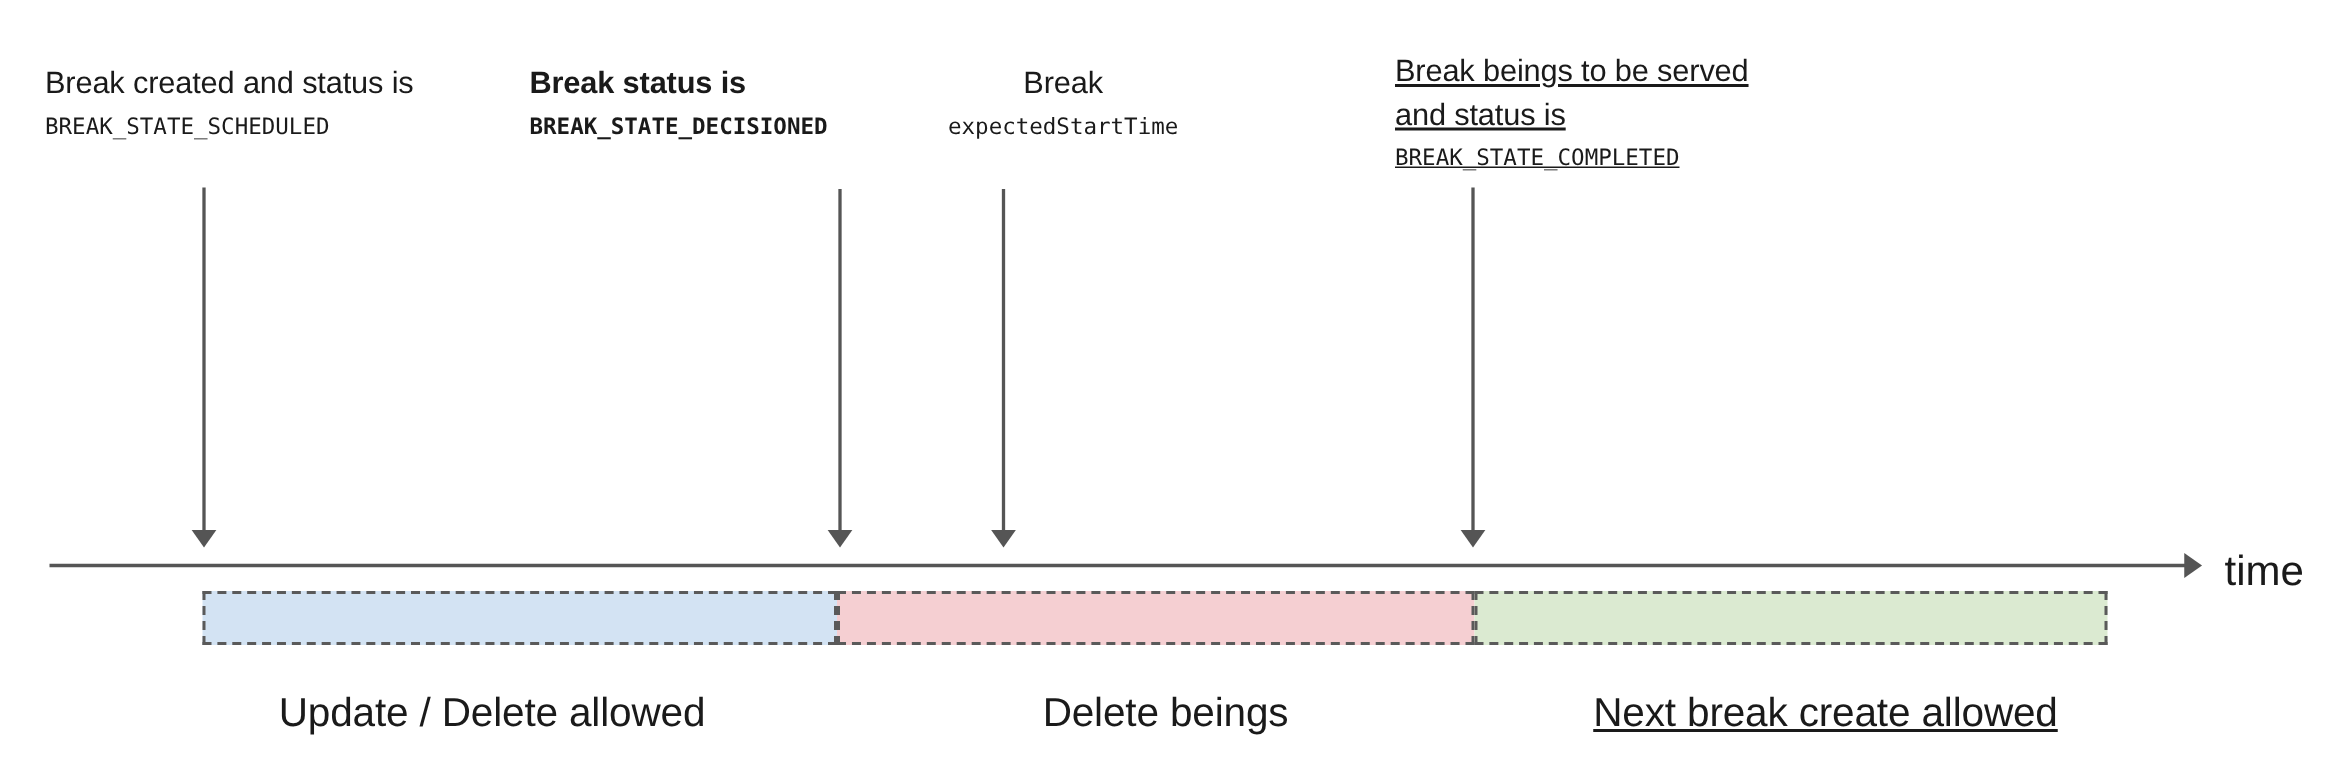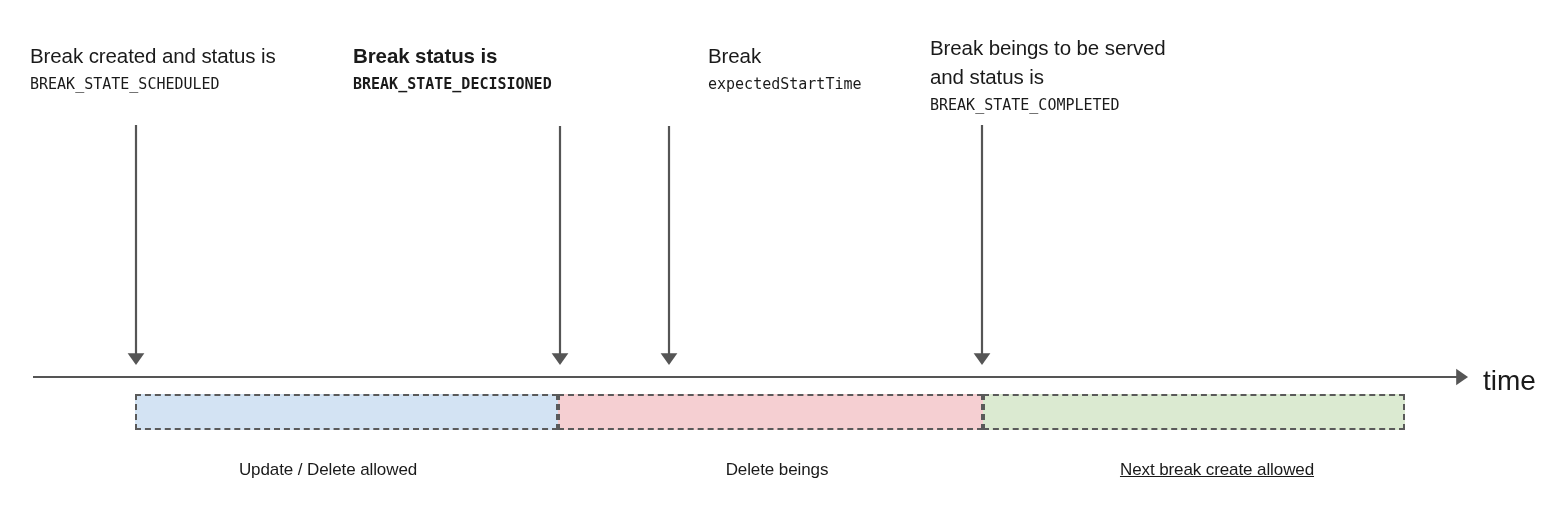--- a/index.html
+++ b/index.html
@@ -39,22 +39,22 @@
     letter-spacing: -0.1px;
   }
   .ann-line.mono {
     font-family: "DejaVu Sans Mono", "Liberation Mono", monospace;
     font-size: 15px;
     letter-spacing: 0px;
   }
 
   #ann-0 { left: 30px; top: 41px; }
   #ann-1 { left: 353px; top: 41px; font-weight: bold; }
-  #ann-2 { left: 708px; top: 41px; }
-  #ann-3 { left: 930px; top: 33px; }
+  #ann-2 { left: 632px; top: 41px; text-align: center; }
+  #ann-3 { left: 930px; top: 33px; text-decoration: underline; }
 
   
   #axis-wrap {
     position: absolute;
     left: 0;
     top: 0;
     width: 1558px;
     height: 520px;
     pointer-events: none;
   }
@@ -75,21 +75,21 @@
     height: 36px;
     box-sizing: border-box;
     border: 2px dashed #5a5a5a;
   }
 
   
   .caption {
     position: absolute;
     top: 460px;
     text-align: center;
-    font-size: 17px;
+    font-size: 27px;
     color: #1a1a1a;
     white-space: nowrap;
     letter-spacing: -0.1px;
   }
 </style>
 </head>
 <body>
 
 <div id="diagram">
 

